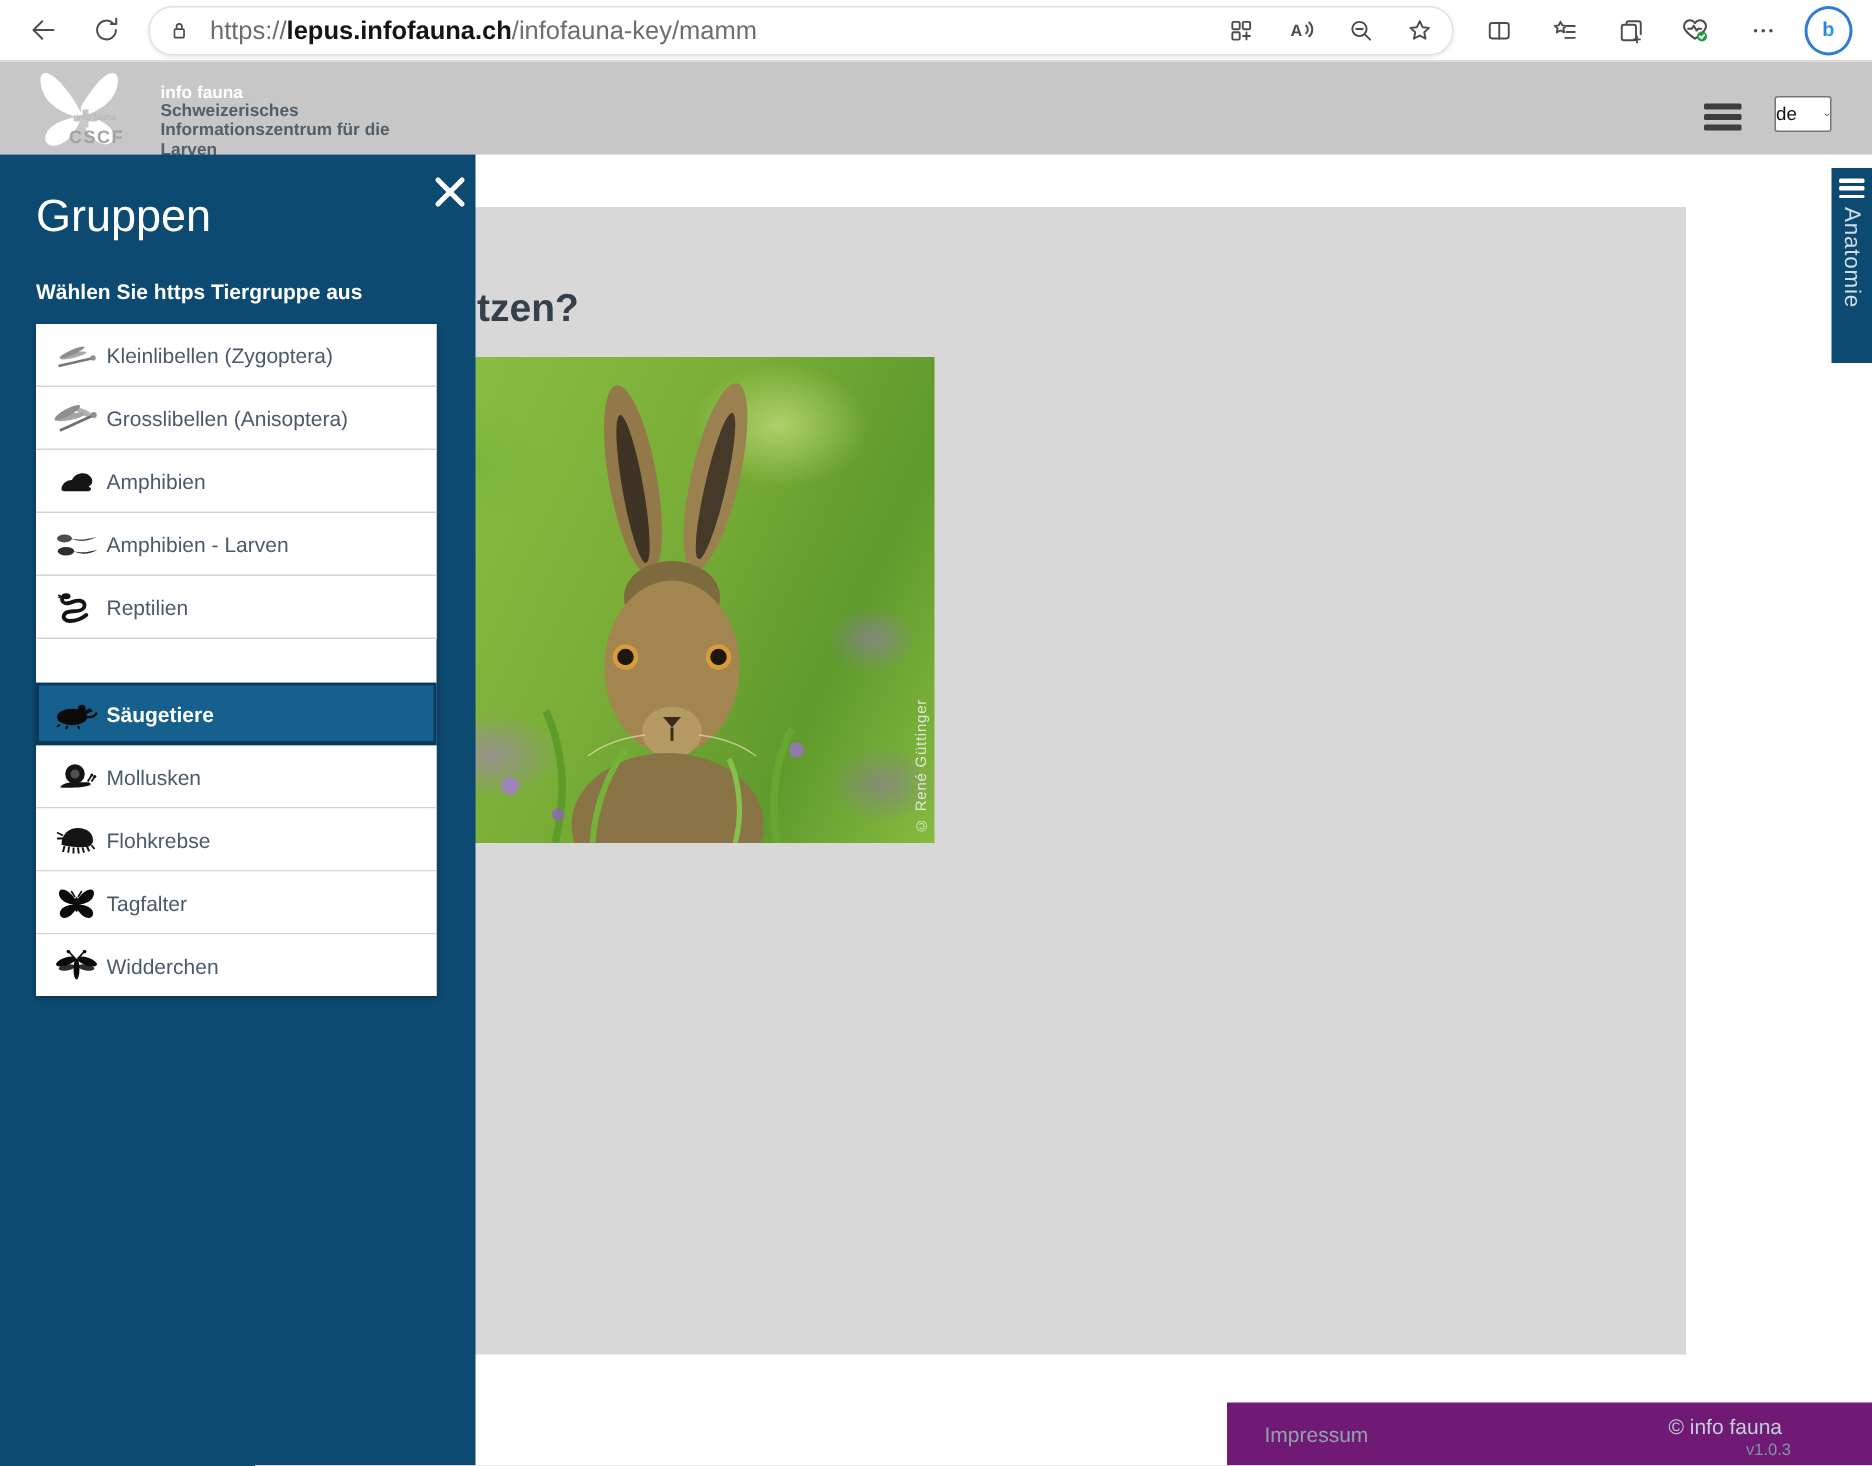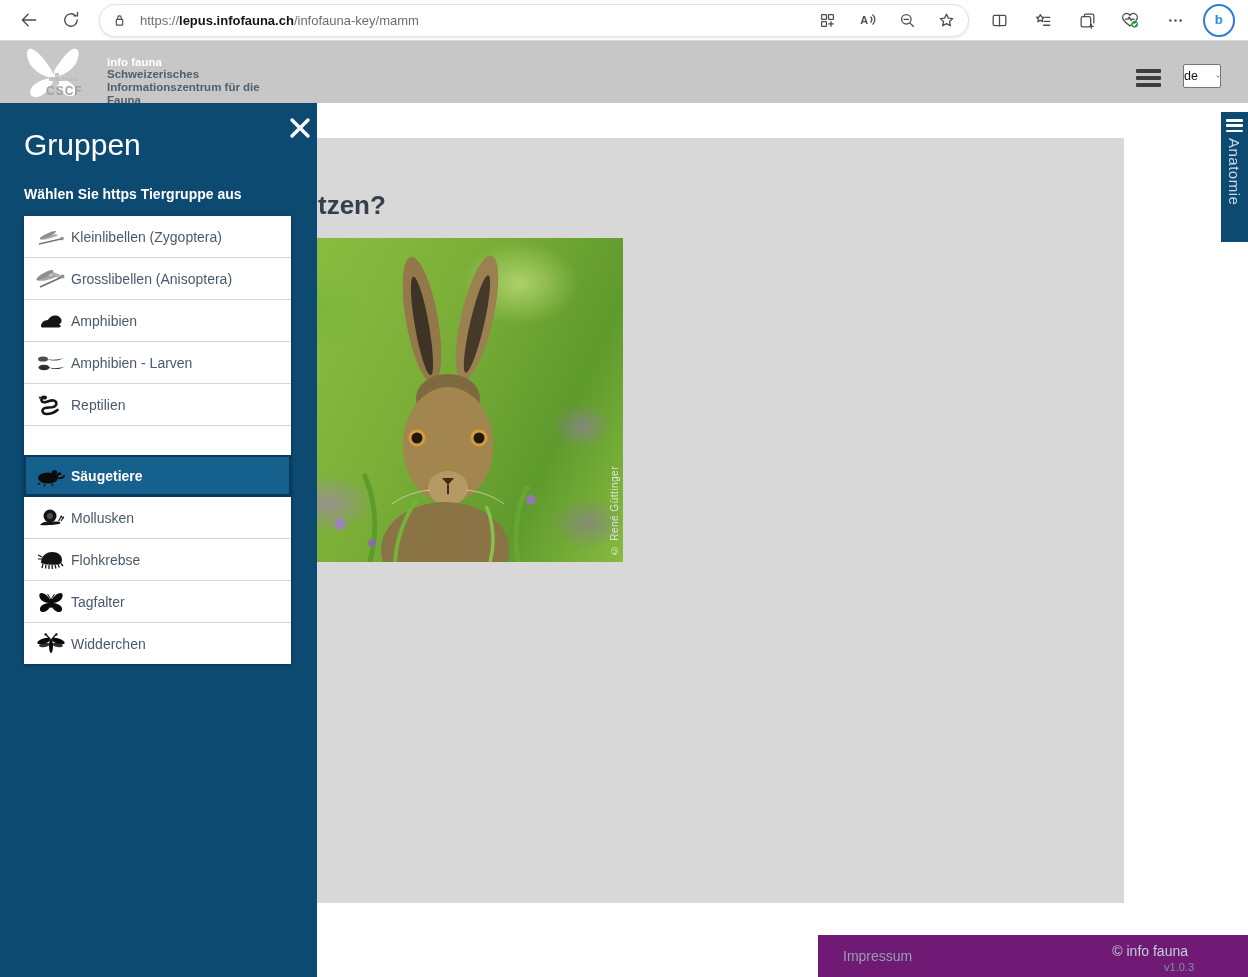--- a/index.html
+++ b/index.html
@@ -8,21 +8,21 @@
 
   
   .toolbar{position:absolute;top:0;left:0;width:1248px;height:40px;background:#fff;
            border-bottom:1px solid #dadada;z-index:30;}
   .tb-btn{position:absolute;top:4px;width:32px;height:32px;display:flex;align-items:center;
           justify-content:center;border-radius:5px;}
   .tb-btn svg{stroke:#4c4c4c;fill:none;stroke-width:1.6;stroke-linecap:round;stroke-linejoin:round;}
   .urlbar{position:absolute;left:99px;top:4px;width:868px;height:31px;background:#fff;
           border:1px solid #e2e2e2;border-radius:16px;box-shadow:0 1px 3px rgba(0,0,0,.10);
           display:flex;align-items:center;}
-  .url-text{font-size:13px;color:#6d6d6d;white-space:nowrap;margin-left:8px;}
+  .url-text{font-size:17px;color:#6d6d6d;white-space:nowrap;margin-left:8px;}
   .url-host{color:#141414;font-weight:700;}
   .bing-circle{width:29px;height:29px;border-radius:50%;background:#fff;border:2px solid #2e7dd2;
           display:flex;align-items:center;justify-content:center;}
 
   
   .site-header{position:absolute;top:40px;left:0;width:1248px;height:63px;background:#c7c7c7;z-index:2;}
   .brand-bold{position:absolute;left:107px;top:16px;font-size:11.5px;font-weight:700;color:#fff;}
   .brand-sub{position:absolute;left:107px;top:28px;font-size:11.5px;font-weight:700;color:#50606c;line-height:13px;}
   .logo-cscf-text{position:absolute;left:46px;top:44px;font-size:12px;font-weight:700;color:#a2a2a2;letter-spacing:1px;}
   .logo-if-small{position:absolute;left:51px;top:36px;font-size:6px;color:#b5b5b5;}
@@ -182,21 +182,21 @@
     <svg width="62" height="54" viewBox="0 0 62 54" style="position:absolute;left:24px;top:5px">
       <path fill="#fff" d="M30 30C24 18 14 6 8 4 2 2 2 10 5 17c3 8 14 14 22 16-7 1-15 4-19 9-4 6-1 11 5 10 8-1 14-10 17-18 3 8 8 16 15 17 6 1 9-4 5-10-4-5-12-8-18-9 8-2 18-8 21-16 3-7 2-14-4-12-6 2-14 14-19 22z"></path>
       <path fill="#c7c7c7" d="M28 22h4v12h-4z M22 26h16v4H22z" transform="translate(3 6)"></path>
     </svg>
     <span class="logo-if-small">info fauna</span>
     <span class="logo-cscf-text">CSCF</span>
     <span class="brand-bold">info fauna</span>
     <div class="brand-sub">
       <div>Schweizerisches</div>
       <div>Informationszentrum für die</div>
-      <div>Fauna</div>
+      <div>Larven</div>
     </div>
     <div class="hamburger">
         <span></span>
         <span></span>
         <span></span>
       </div>
     <div class="lang-box">
       <span>de</span>
       <svg width="11" height="11" viewBox="0 0 24 24">
           <path d="M5 9l7 7 7-7" fill="none" stroke="#111" stroke-width="3.4" stroke-linecap="round" stroke-linejoin="round"></path>

